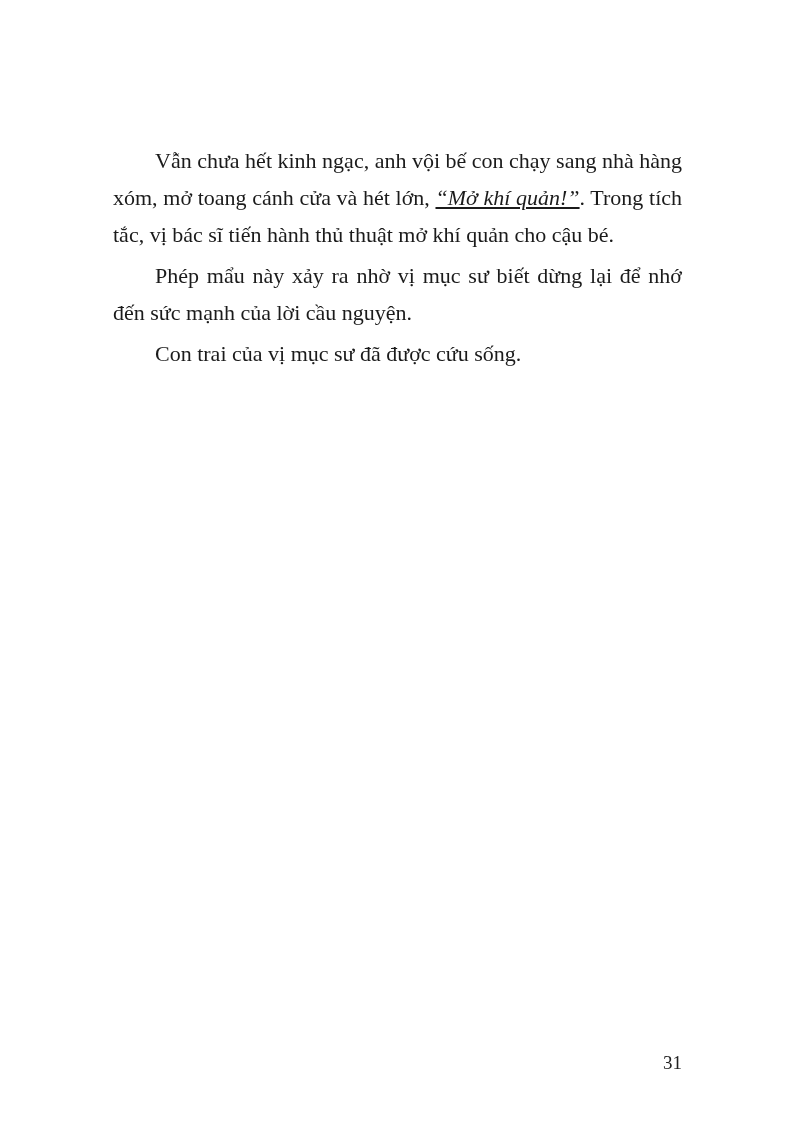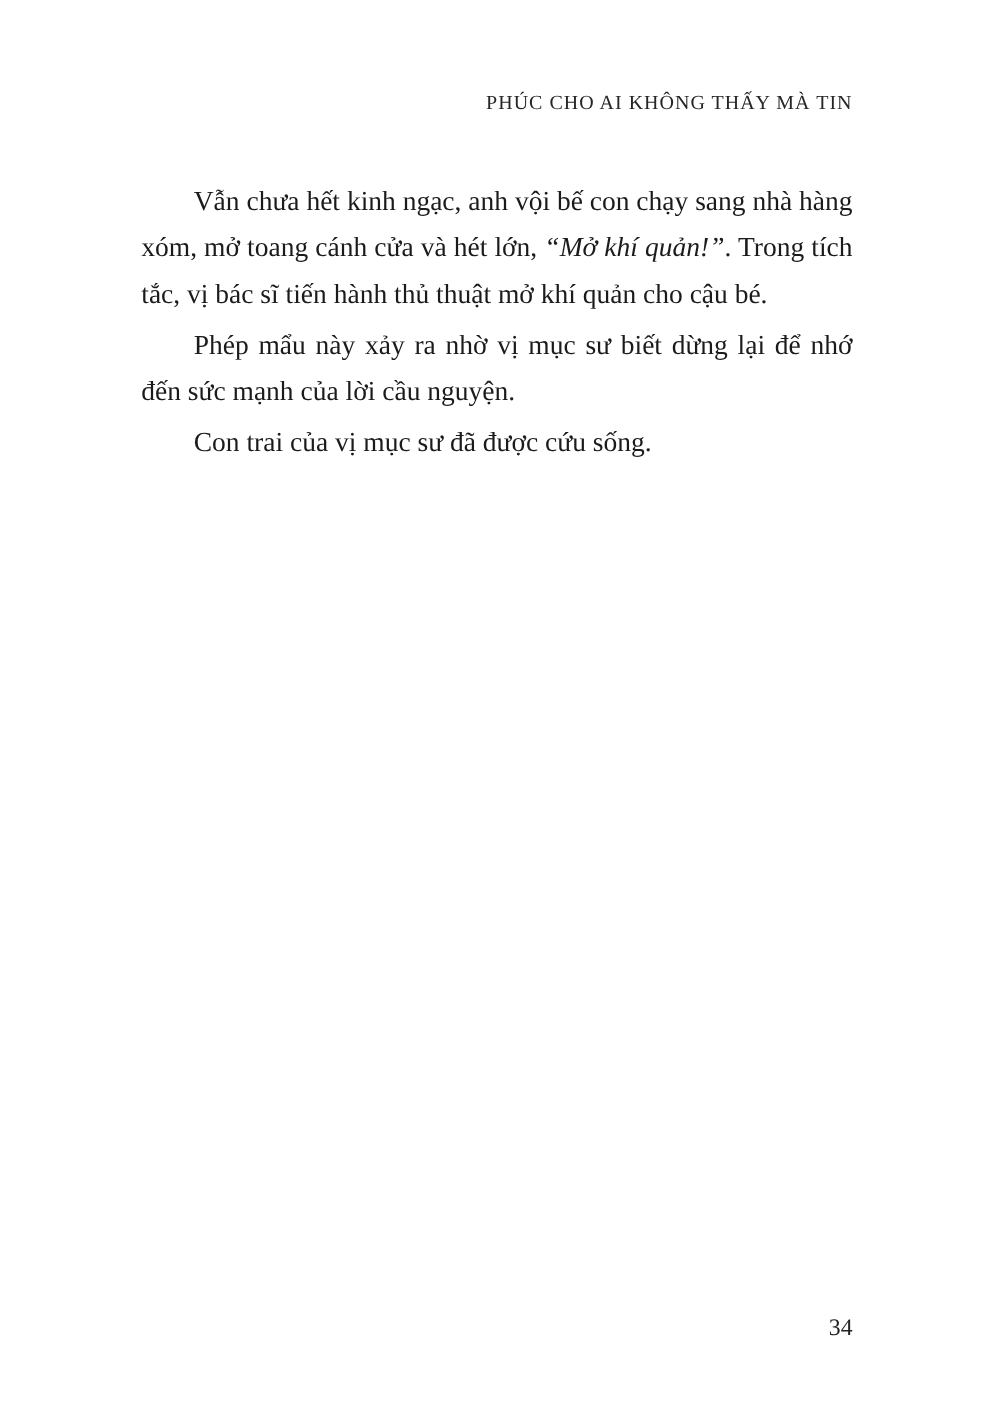--- a/index.html
+++ b/index.html
@@ -35,43 +35,43 @@
     font-size: 22px;
     line-height: 37px;
     text-align: justify;
   }
   .body-text p {
     margin: 0 0 4px 0;
     text-indent: 42px;
   }
   .seg-italic {
     font-style: italic;
+    text-decoration: underline;
   }
   .page-number {
     position: absolute;
     top: 1052px;
     left: 113px;
     width: 569px;
     text-align: right;
     font-size: 19px;
     color: #222222;
   }
 </style>
 </head>
 <body>
 
 <div class="page">
 
-  <div class="running-header">PHÚC CHO AI KHÔNG THẤY MÀ TIN</div>
 
   <div class="body-text">
 
     <p><span>Vẫn chưa hết kinh ngạc, anh vội bế con chạy sang nhà hàng xóm, mở toang cánh cửa và hét lớn, </span><span class="seg-italic">“Mở khí quản!”</span><span>. Trong tích tắc, vị bác sĩ tiến hành thủ thuật mở khí quản cho cậu bé.</span></p>
 
     <p><span>Phép mẩu này xảy ra nhờ vị mục sư biết dừng lại để nhớ đến sức mạnh của lời cầu nguyện.</span></p>
 
     <p><span>Con trai của vị mục sư đã được cứu sống.</span></p>
 
   </div>
 
-  <div class="page-number">34</div>
+  <div class="page-number">31</div>
 
 </div>
 
 </body></html>

